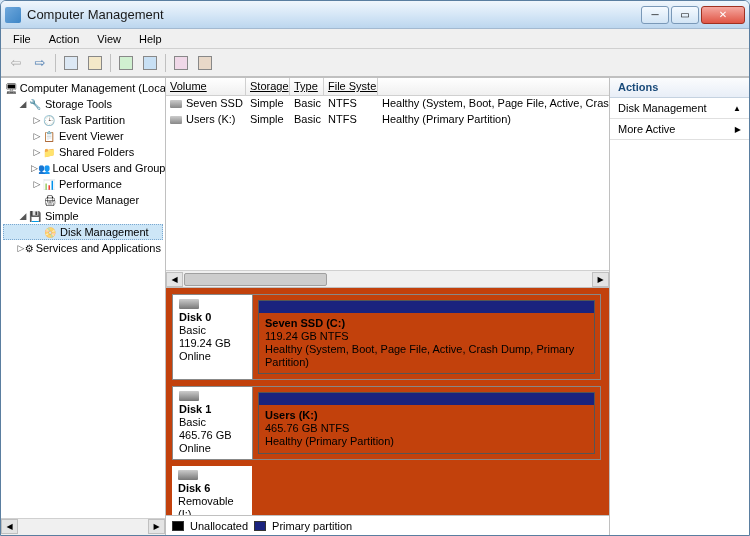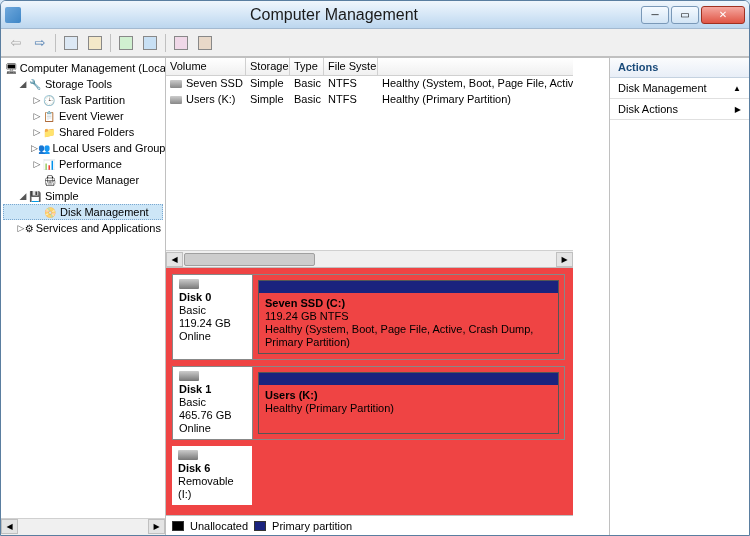--- a/index.html
+++ b/index.html
@@ -1,20 +1,20 @@
 <!DOCTYPE html>
 <html><head>
 <meta charset="utf-8">
 <style>
 * { box-sizing: border-box; margin: 0; padding: 0; }
 body { font-family: "Segoe UI", Tahoma, sans-serif; font-size: 11px; background: #d6e7f7; width: 750px; height: 536px; overflow: hidden; }
 .window { width: 750px; height: 536px; background: #fff; border: 1px solid #5a7ea0; border-radius: 6px 6px 0 0; overflow: hidden; display: flex; flex-direction: column; }
 .titlebar { height: 28px; background: linear-gradient(#f0f6fc, #d6e7f7 50%, #bcd6ee); display: flex; align-items: center; padding: 0 4px; border-bottom: 1px solid #a3b9d0; }
 .titlebar .appicon { width: 16px; height: 16px; margin-right: 6px; background: linear-gradient(135deg,#6fa8dc,#3d85c6); border-radius: 2px; }
-.titlebar .title { flex: 1; color: #1a1a1a; font-size: 16px; text-align: center; }
+.titlebar .title { flex: 1; color: #1a1a1a; font-size: 13px; }
 .winbtns { display: flex; gap: 2px; }
 .winbtn { width: 28px; height: 18px; border: 1px solid #7a99b8; border-radius: 3px; background: linear-gradient(#f5faff,#d3e5f5); display: flex; align-items: center; justify-content: center; font-size: 10px; cursor: default; }
 .winbtn.close { background: linear-gradient(#f5a8a0,#e05545); color: #fff; border-color: #a03020; width: 44px; }
 .menubar { height: 20px; background: #f0f0f0; border-bottom: 1px solid #d0d0d0; display: flex; align-items: center; padding: 0 4px; gap: 2px; }
 .menuitem { padding: 2px 8px; cursor: default; }
 .toolbar { height: 28px; background: #f0f0f0; border-bottom: 1px solid #c0c0c0; display: flex; align-items: center; padding: 0 4px; gap: 2px; }
 .tbtn { width: 22px; height: 22px; border: 1px solid transparent; display: flex; align-items: center; justify-content: center; border-radius: 2px; }
 .tsep { width: 1px; height: 18px; background: #c0c0c0; margin: 0 2px; }
 .arrow { font-size: 13px; color: #4a7bb0; }
 .arrow.dis { color: #aaa; }
@@ -23,64 +23,70 @@
 .tree { width: 165px; background: #fff; border-right: 1px solid #c0c0c0; overflow: hidden; position: relative; padding: 2px; }
 .tnode { display: flex; align-items: center; height: 16px; padding: 0 2px; white-space: nowrap; cursor: default; }
 .tnode.sel { background: #cde6f7; border: 1px dotted #7aa8d0; }
 .exp { width: 12px; text-align: center; color: #555; font-size: 9px; }
 .ticon { width: 14px; height: 14px; margin-right: 2px; display: inline-flex; align-items: center; justify-content: center; font-size: 10px; }
 .ind1 { padding-left: 14px; }
 .ind2 { padding-left: 28px; }
 .main { flex: 1; display: flex; flex-direction: column; background: #fff; min-width: 0; }
 .vollist { height: 210px; display: flex; flex-direction: column; border-bottom: 1px solid #c0c0c0; }
 .colhdr { height: 18px; background: linear-gradient(#fff,#f0f0f0); border-bottom: 1px solid #d0d0d0; display: flex; }
-.colhdr .col { border-right: 1px solid #d0d0d0; padding: 2px 4px; overflow: hidden; white-space: nowrap; }
+.colhdr .col { border-right: 1px solid #d0d0d0; padding: 2px 4px; overflow: hidden; white-space: nowrap; text-decoration: underline; }
 .rows { flex: 1; overflow: hidden; }
 .row { display: flex; height: 16px; }
 .row .cell { padding: 1px 4px; overflow: hidden; white-space: nowrap; }
 .volicon { width: 12px; height: 8px; background: linear-gradient(#ccc,#888); border-radius: 1px; display: inline-block; margin-right: 4px; vertical-align: middle; }
 .hscroll { height: 17px; background: #f0f0f0; border-top: 1px solid #d0d0d0; display: flex; align-items: center; }
 .hscroll .sbtn { width: 17px; height: 15px; background: #e4e4e4; border: 1px solid #c0c0c0; display: flex; align-items: center; justify-content: center; font-size: 8px; }
 .hscroll .track { flex: 1; height: 15px; background: #f0f0f0; position: relative; }
 .hscroll .thumb { position: absolute; height: 13px; top: 1px; background: #cdcdcd; border: 1px solid #a0a0a0; border-radius: 2px; }
-.diskmap { flex: 1; overflow: auto; background: #ef4444; }
+.diskmap { flex: 1; overflow: auto; background: #c2410c; }
 .diskrow { display: flex; border: 1px solid #888; margin: 6px 8px 4px 6px; min-height: 62px; }
 .diskinfo { width: 80px; border-right: 1px solid #888; padding: 4px 6px; background: #fff; }
 .diskinfo .dicon { width: 20px; height: 10px; background: linear-gradient(#ccc,#777); border-radius: 1px; margin-bottom: 2px; }
 .diskinfo .dname { font-weight: bold; }
 .diskinfo div { line-height: 13px; }
 .partarea { flex: 1; padding: 5px; }
 .partition { border: 1px solid #555; height: 100%; }
 .parthdr { height: 12px; background: #1a237e; }
 .partbody { padding: 4px 6px; }
 .partbody .pname { font-weight: bold; }
 .partbody div { line-height: 13px; }
 .legend { height: 20px; border-top: 1px solid #c0c0c0; display: flex; align-items: center; padding: 0 6px; gap: 6px; background: #fff; }
 .lsw { width: 12px; height: 10px; border: 1px solid #333; display: inline-block; }
-.actions { width: 140px; border-left: 1px solid #c0c0c0; background: #fff; display: flex; flex-direction: column; margin-left: 36px; }
+.actions { width: 140px; border-left: 1px solid #c0c0c0; background: #fff; display: flex; flex-direction: column; }
 .acthdr { height: 20px; background: linear-gradient(#fbfcfd,#e8eef7); border-bottom: 1px solid #c5d2e0; padding: 3px 8px; font-weight: bold; color: #1a4b7a; }
 .actsec { padding: 4px 8px; border-bottom: 1px solid #e0e0e0; display: flex; justify-content: space-between; align-items: center; cursor: default; }
 .actsec .tri { font-size: 8px; }
 .tree-hscroll { position: absolute; bottom: 0; left: 0; right: 0; height: 17px; background: #f0f0f0; border-top: 1px solid #d0d0d0; display: flex; }
 .c-vol { width: 80px; } .c-lay { width: 44px; } .c-typ { width: 34px; } .c-fs { width: 54px; } .c-st { flex: 1; }
 </style>
 </head>
 <body>
 
 <div class="window">
   <div class="titlebar">
     <div class="appicon"></div>
     <div class="title">Computer Management</div>
     <div class="winbtns">
       <div class="winbtn">─</div>
       <div class="winbtn">▭</div>
       <div class="winbtn close">✕</div>
     </div>
   </div>
 
+  <div class="menubar">
+    <div class="menuitem">File</div>
+    <div class="menuitem">Action</div>
+    <div class="menuitem">View</div>
+    <div class="menuitem">Help</div>
+  </div>
 
   <div class="toolbar">
     <div class="tbtn">
         <span class="arrow dis">⇦</span>
       </div>
     <div class="tbtn">
         <span class="arrow">⇨</span>
       </div>
     <div class="tsep"></div>
     <div class="tbtn">
@@ -230,20 +236,21 @@
             <div class="dname">Disk 1</div>
             <div>Basic</div>
             <div>465.76 GB</div>
             <div>Online</div>
           </div>
           <div class="partarea">
             <div class="partition">
               <div class="parthdr"></div>
               <div class="partbody">
                 <div class="pname">Users  (K:)</div>
+                <div>465.76 GB NTFS</div>
                 <div>Healthy (Primary Partition)</div>
               </div>
             </div>
           </div>
         </div>
 
         <div class="diskrow" style="border:none;min-height:40px">
           <div class="diskinfo" style="border:none">
             <div class="dicon"></div>
             <div class="dname">Disk 6</div>
@@ -261,18 +268,18 @@
       </div>
     </div>
 
     <div class="actions">
       <div class="acthdr">Actions</div>
       <div class="actsec">
         <span>Disk Management</span>
         <span class="tri">▲</span>
       </div>
       <div class="actsec">
-        <span>Disk Actions</span>
+        <span>More Active</span>
         <span class="tri">▶</span>
       </div>
     </div>
   </div>
 </div>
 
 </body></html>

